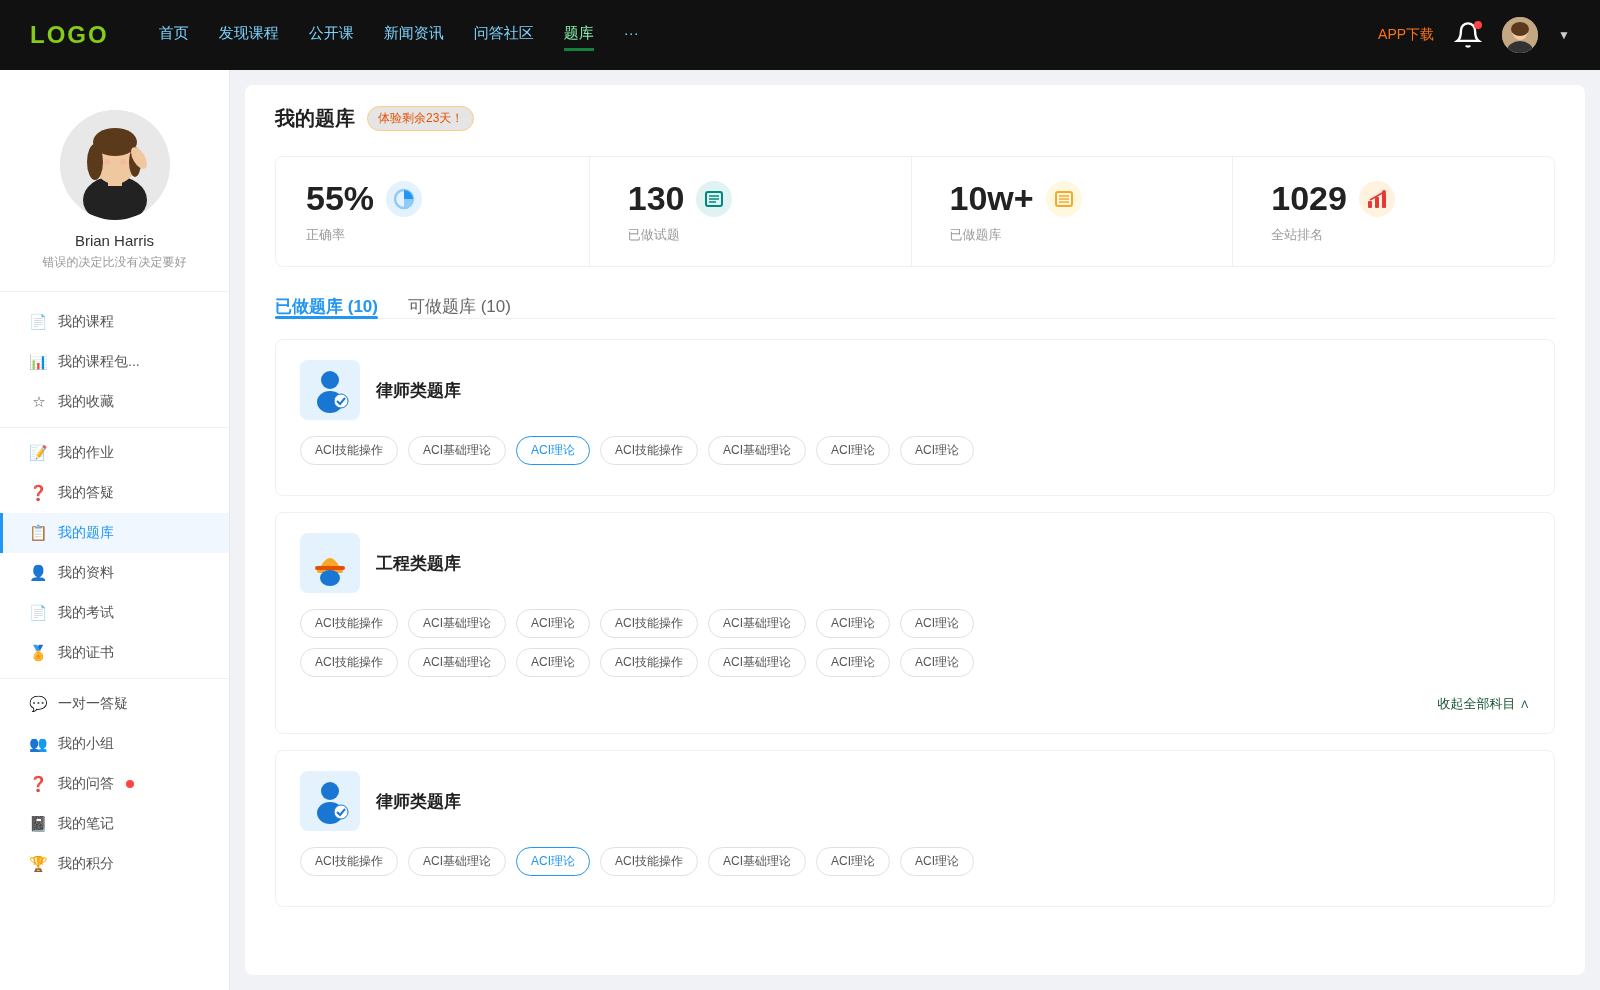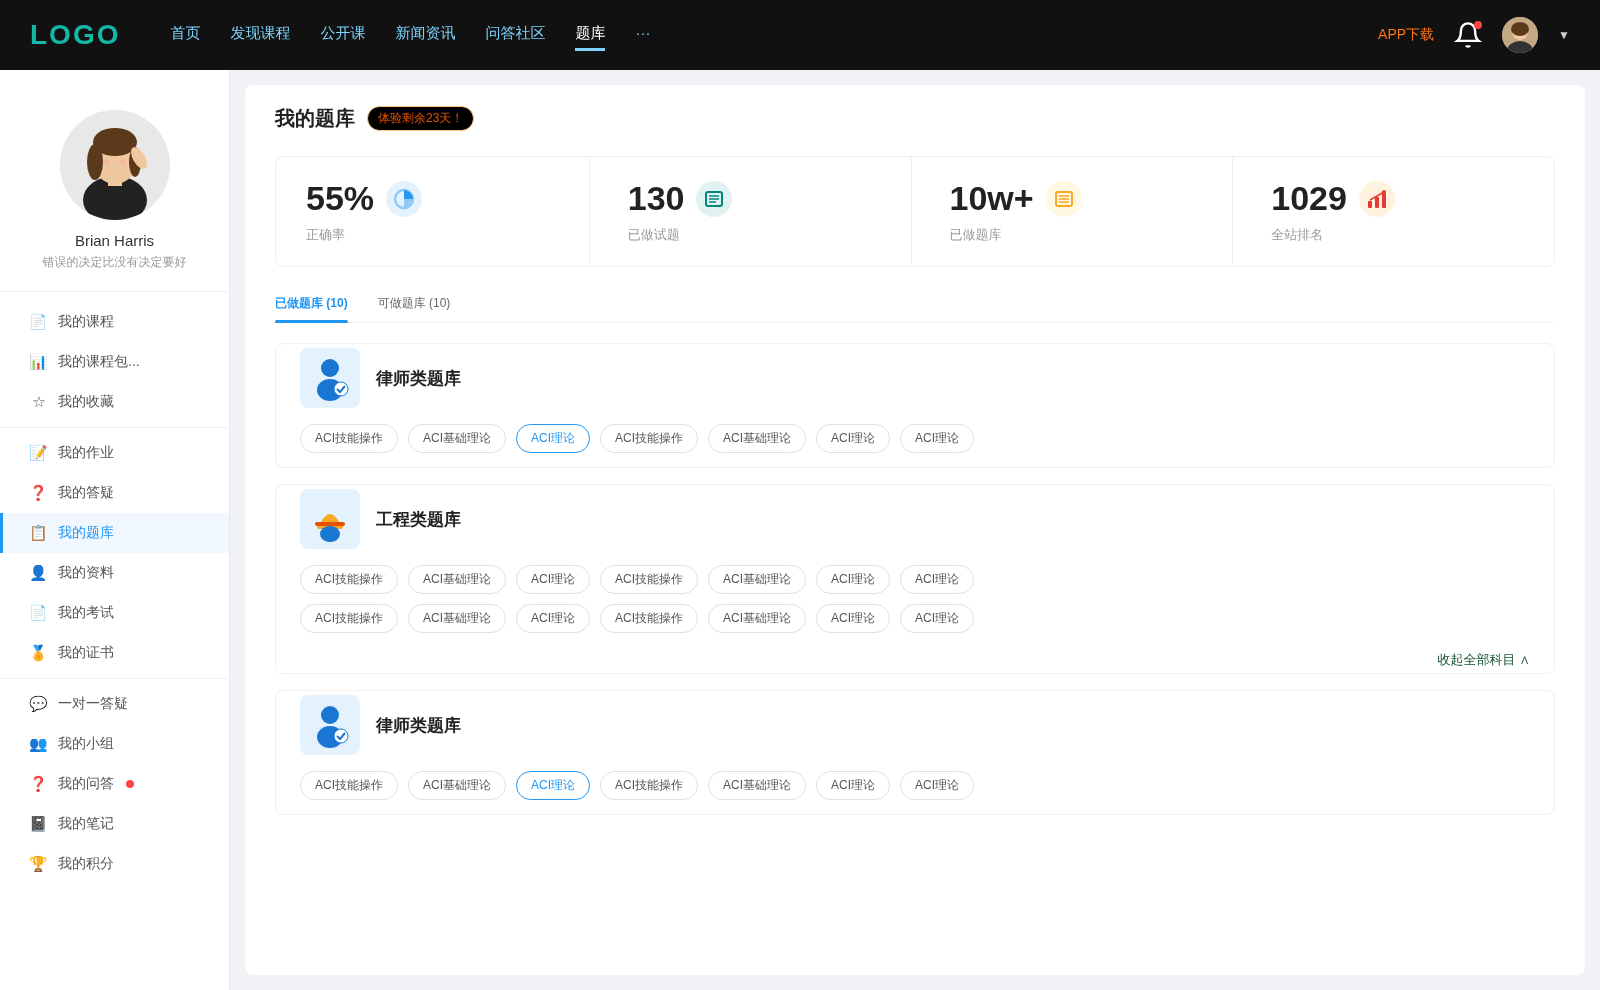--- a/index.html
+++ b/index.html
@@ -10,41 +10,41 @@
       background: #111;
       height: 70px;
       display: flex;
       align-items: center;
       padding: 0 30px;
       position: fixed;
       top: 0; left: 0; right: 0;
       z-index: 100;
     }
     .navbar-logo {
-      font-size: 28px;
+      font-size: 24px;
       font-weight: bold;
-      color: #14b8a6;
+      color: #84cc16;
       margin-right: 50px;
       letter-spacing: 2px;
     }
     .navbar-nav {
       display: flex;
       gap: 30px;
       flex: 1;
     }
     .nav-item {
       color: #7dd3fc;
       font-size: 15px;
       cursor: pointer;
       padding: 5px 0;
       position: relative;
     }
     .nav-item.active {
-      color: #ffffff;
-      border-bottom: 3px solid #7dd3fc;
+      color: #86efac;
+      border-bottom: 3px solid #15803d;
     }
     .navbar-right {
       display: flex;
       align-items: center;
       gap: 20px;
       color: white;
     }
     .nav-app-download { font-size: 14px; color: #f97316; cursor: pointer; }
     .nav-bell {
       width: 28px;
@@ -175,21 +175,21 @@
       align-items: center;
       gap: 12px;
       margin-bottom: 24px;
     }
     .page-title {
       font-size: 20px;
       font-weight: 600;
       color: #222;
     }
     .trial-badge {
-      background: #000000;
+      background: #e5e5e5;
       color: #e65100;
       font-size: 12px;
       padding: 3px 10px;
       border-radius: 20px;
       border: 1px solid #ffcc80;
     }
 
     
     .stats-row {
       display: flex;
@@ -236,23 +236,22 @@
     }
 
     
     .tabs-row {
       display: flex;
       gap: 30px;
       margin-bottom: 20px;
       border-bottom: 1px solid #f0f0f0;
     }
     .tab-item {
-      font-size: 12px;
+      font-size: 17px;
       color: #666;
-      padding-bottom: 10px;
       cursor: pointer;
       position: relative;
     }
     .tab-item.active {
       color: #2196f3;
       font-weight: 600;
     }
     .tab-item.active::after {
       content: '';
       position: absolute;
@@ -260,21 +259,21 @@
       height: 3px;
       background: #2196f3;
       border-radius: 2px;
     }
 
     
     .bank-card {
       border: 1px solid #f0f0f0;
       border-radius: 8px;
       margin-bottom: 16px;
-      padding: 4px 24px;
+      padding: 20px 24px;
     }
     .bank-card-header {
       display: flex;
       align-items: center;
       gap: 16px;
       margin-bottom: 16px;
     }
     .bank-card-icon {
       width: 60px; height: 60px;
       border-radius: 8px;

